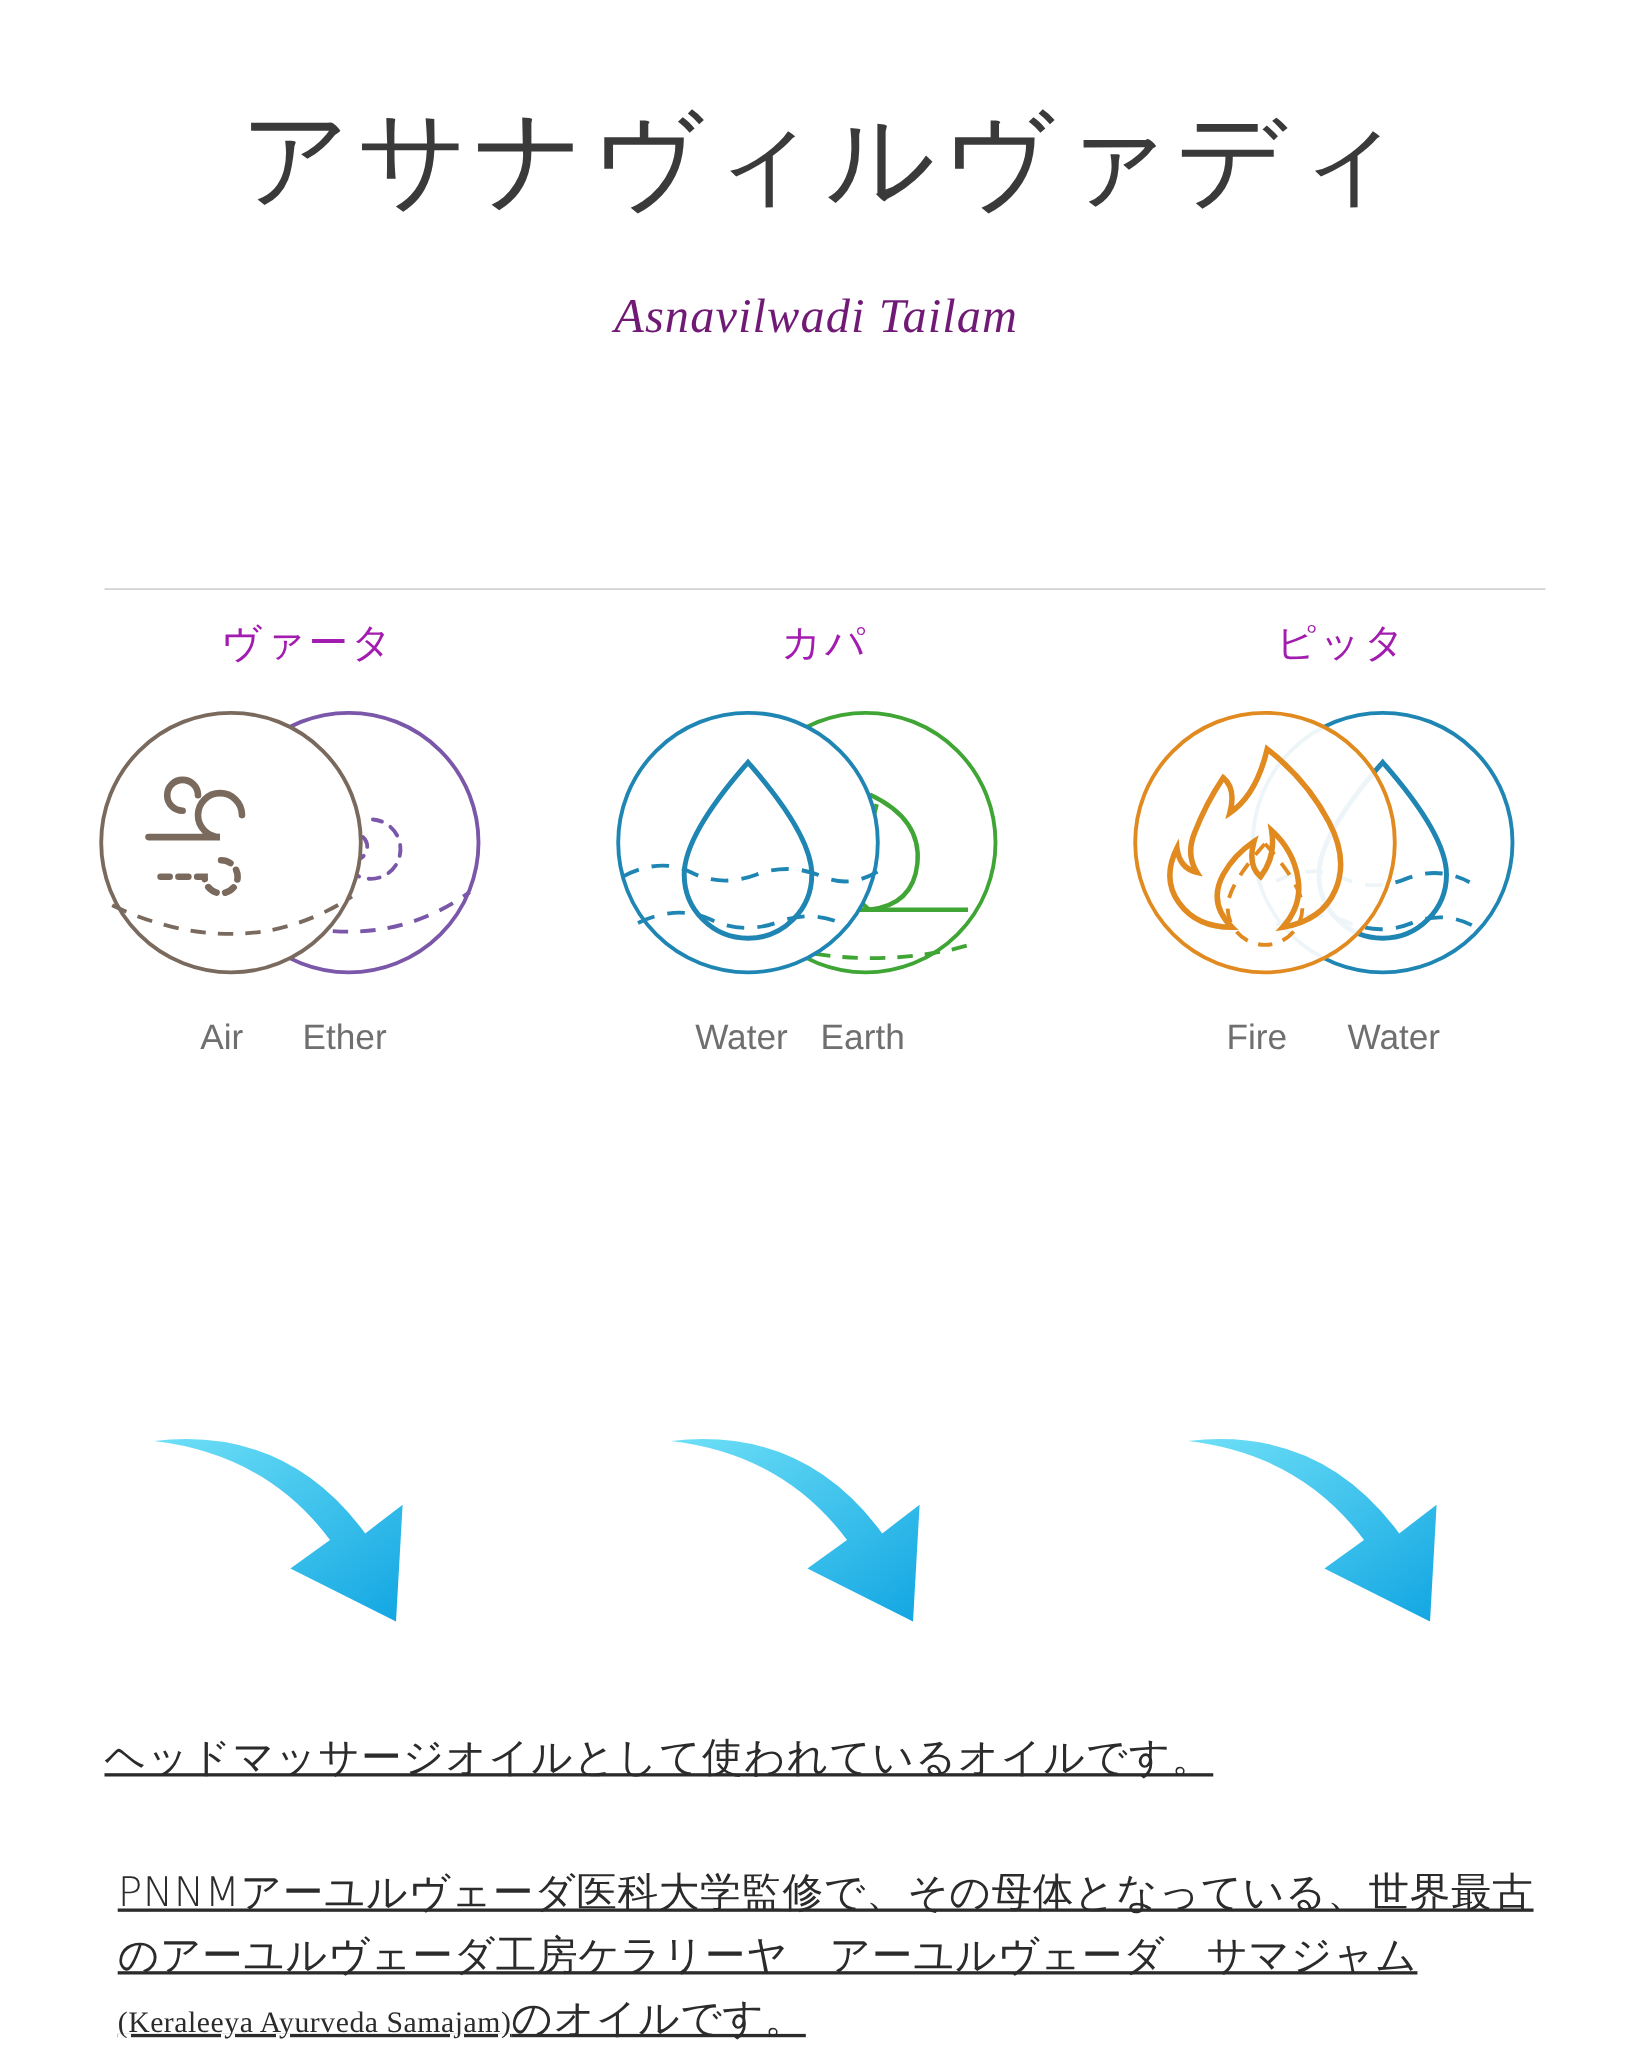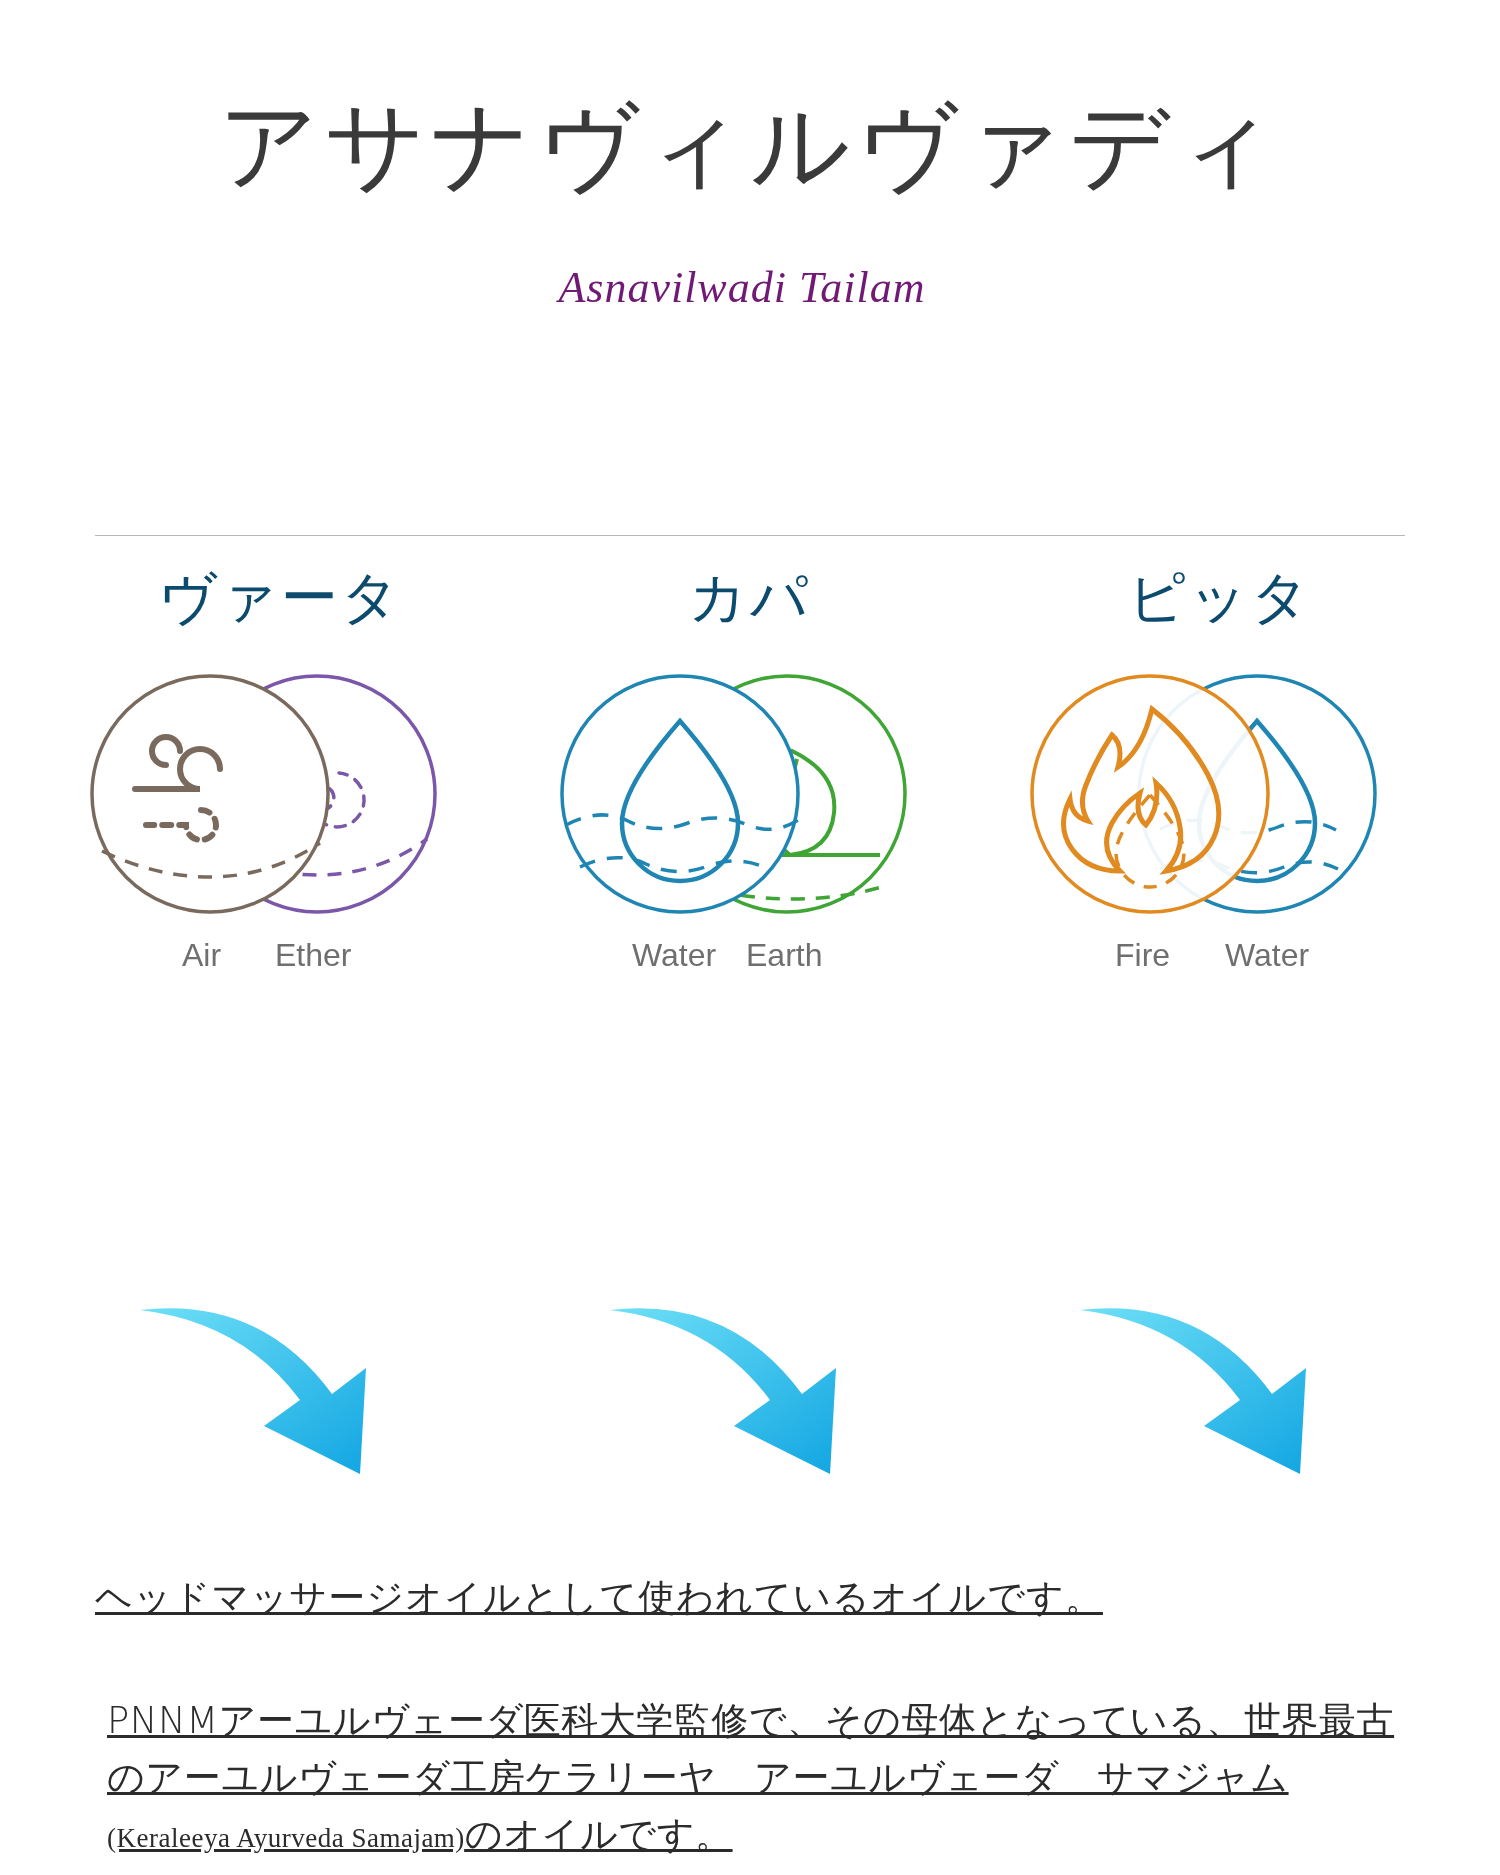--- a/index.html
+++ b/index.html
@@ -67,41 +67,41 @@
   }
   .dosha {
     width: 440px;
     display: flex;
     flex-direction: column;
     align-items: center;
     position: relative;
   }
   .dosha-name {
     font-family: Liberation Sans, sans-serif;
-    font-size: 57px;
+    font-size: 36px;
     font-weight: 400;
     letter-spacing: 3px;
-    color: #0c4a6e;
+    color: #a21caf;
     margin-bottom: 22px;
   }
   .circles {
     position: relative;
     width: 420px;
     height: 270px;
   }
   .circles svg {
     position: absolute;
     left: 0;
     top: 0;
   }
   .elem-labels {
     width: 420px;
     display: flex;
     position: relative;
-    margin-top: 8px;
+    margin-top: 24px;
     height: 40px;
   }
   .elem-label {
     position: absolute;
     font-family: "Liberation Sans", sans-serif;
     font-size: 32px;
     color: #6f6f6f;
     white-space: nowrap;
   }
 

